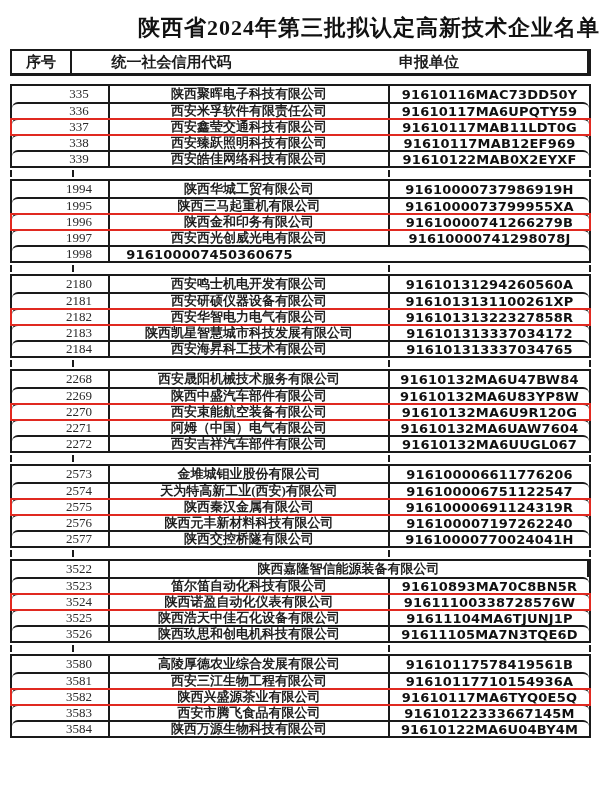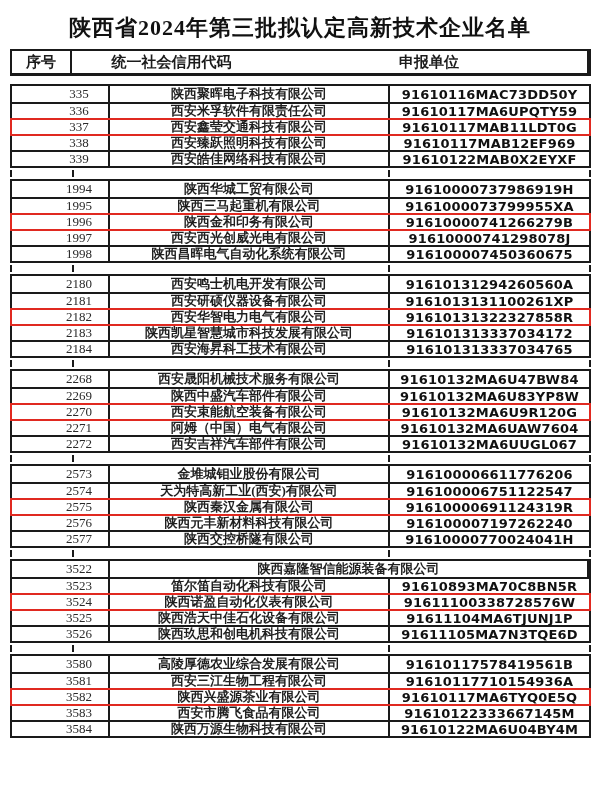--- a/index.html
+++ b/index.html
@@ -5,35 +5,35 @@
   :root { --hl: #e02920; --bd: #1a1a1a; }
   * { box-sizing: border-box; }
   html, body { margin: 0; padding: 0; background: #fff; }
   .page {
     width: 600px; height: 799px; background: #fff;
     font-family: "Liberation Serif", "DejaVu Serif", serif;
     color: #1c1c1c; padding-top: 13px; overflow: hidden;
   }
   .title {
     margin: 0 0 6px 0; height: 30px; line-height: 30px;
-    text-align: center; font-size: 22px; font-weight: 700;
+    text-align: right; font-size: 22px; font-weight: 700;
     letter-spacing: 1px; color: #111;
   }
   .tbl { width: 581px; margin-left: 10px; }
   .hdr {
     display: flex; border: 2px solid var(--bd); border-bottom-width: 3px;
     height: 27px; margin-bottom: 8px; font-weight: 700; font-size: 15px;
   }
   .hdr .hc { display: flex; align-items: center; justify-content: center; text-align: right; }
   .hc1 { width: 60px; border-right: 2px solid var(--bd); }
   .hc2 { flex: 1; border-right: 2px solid var(--bd); }
   .hc3 { width: 199px; }
   .grp { border: 2px solid var(--bd); }
   .row { display: flex; height: 16px; padding-left: 38px; }
-  .row + .row { border-top: 2px solid var(--bd); }
+  .row + .row { border-top: 2px solid var(--bd); border-radius: 6px; }
   .c { display: flex; align-items: center; justify-content: center; overflow: hidden; white-space: nowrap; }
   .c1 { width: 60px; border-right: 2px solid var(--bd); font-size: 13px; color: #2a2a2a; }
   .c2 { flex: 1; border-right: 2px solid var(--bd); font-size: 13px; font-weight: 700; color: #1f1f1f; }
   .c3 { width: 199px; font-family: "DejaVu Sans", "Liberation Sans", sans-serif;
         font-weight: 700; font-size: 13px; letter-spacing: 0.2px; color: #111; }
   .row.hl { position: relative; }
   .row.hl::after {
     content: ""; position: absolute; left: -2px; right: -2px; top: -2px; bottom: -2px;
     border: 2px solid var(--hl); pointer-events: none; z-index: 2;
   }
@@ -106,21 +106,20 @@
             <div class="c c2">陕西金和印务有限公司</div>
             <div class="c c3">91610000741266279B</div>
           </div>
           <div class="row">
             <div class="c c1">1997</div>
             <div class="c c2">西安西光创威光电有限公司</div>
             <div class="c c3">91610000741298078J</div>
           </div>
           <div class="row">
             <div class="c c1">1998</div>
-            <div class="c c2">陕西昌晖电气自动化系统有限公司</div>
             <div class="c c3">916100007450360675</div>
           </div>
         </div>
         <div class="gap">
           <i class="s1"></i>
           <i class="s2"></i>
           <i class="s3"></i>
           <i class="s4"></i>
         </div>
         <div class="grp">

